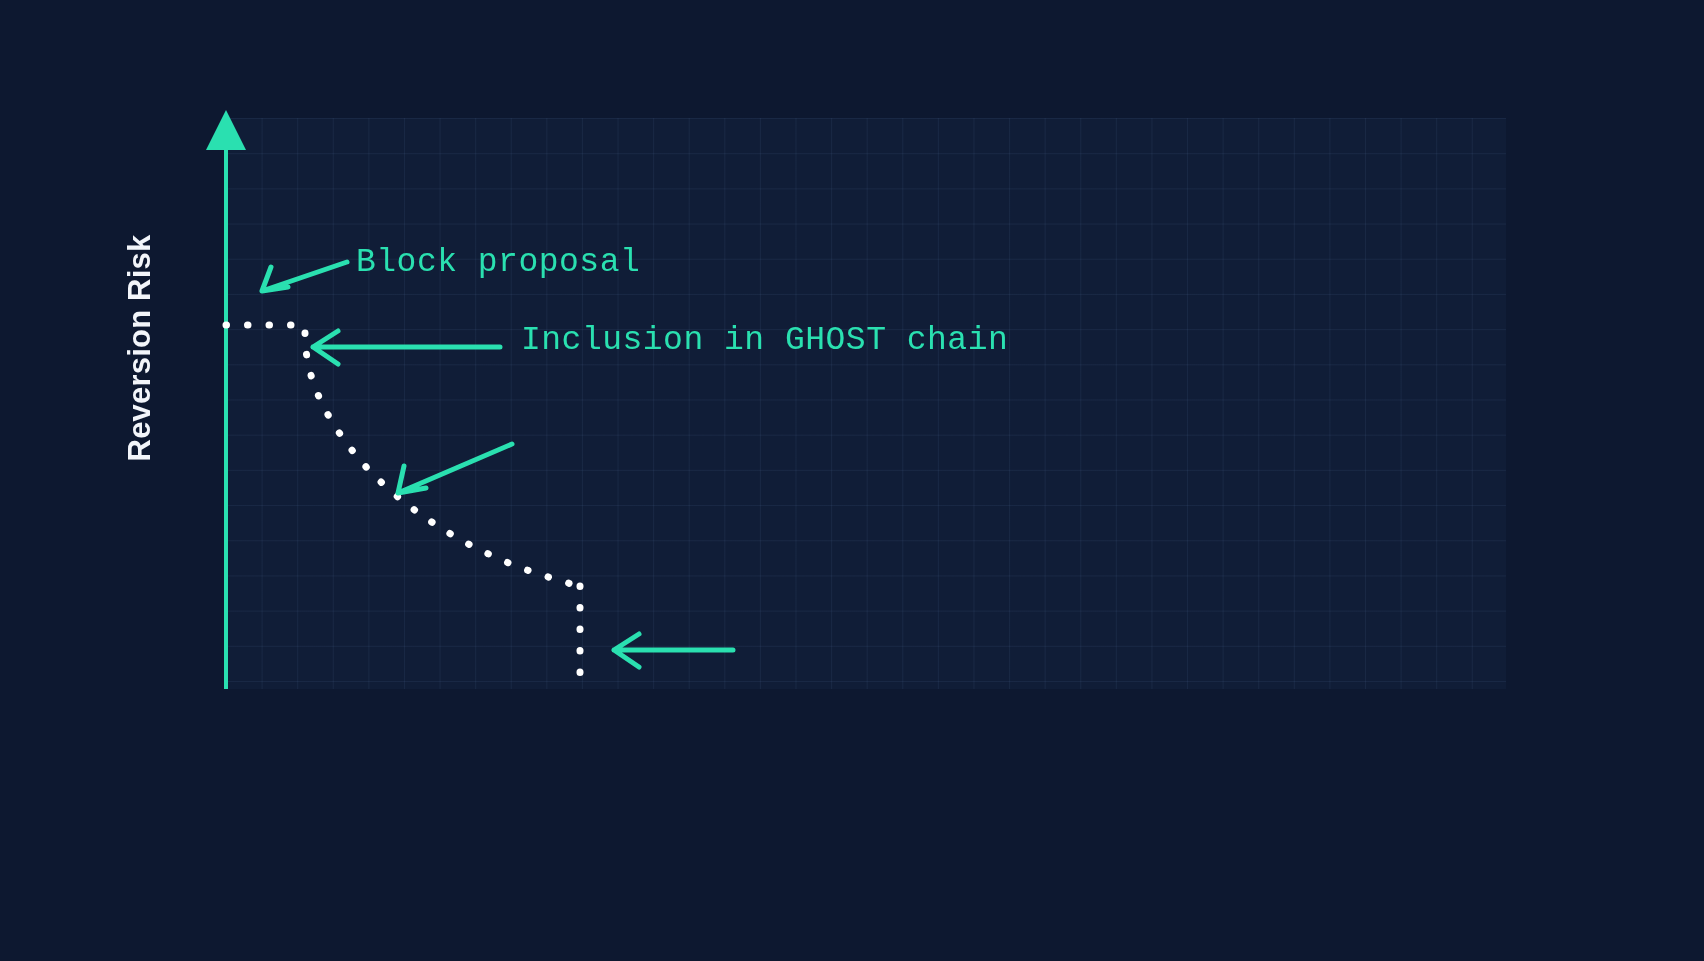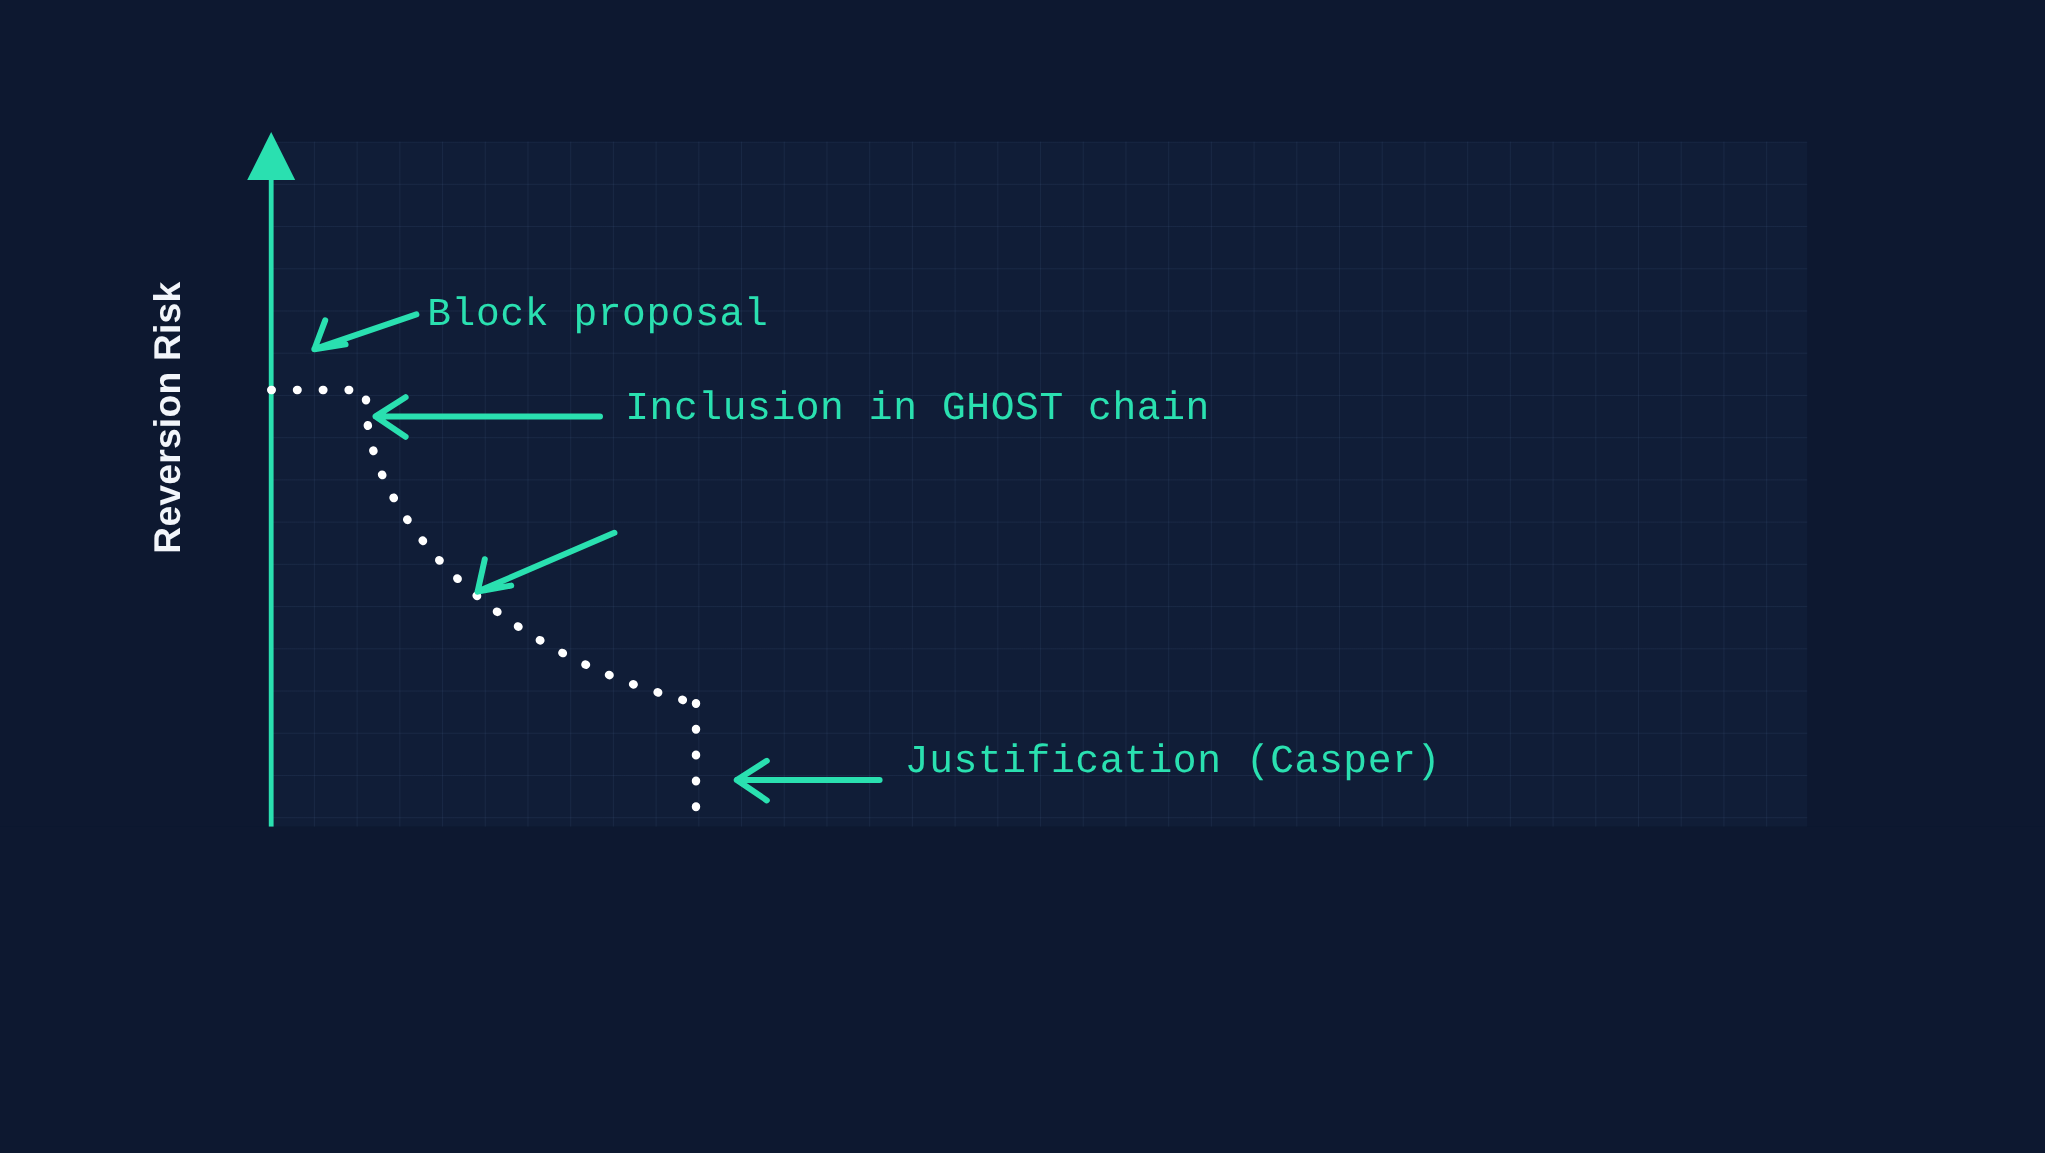--- a/index.html
+++ b/index.html
@@ -126,19 +126,18 @@
 
       <path d="M 733 650 L 614 650 M 614 650 L 639 634 M 614 650 L 639 667" fill="none" stroke="#2ae0b0" stroke-width="5" stroke-linecap="round" stroke-linejoin="round"></path>
     </g>
   </svg>
 
   <div class="annot-label" id="label-block-proposal">Block proposal</div>
 
   <div class="annot-label" id="label-ghost-inclusion">Inclusion in GHOST chain</div>
 
 
-  <div class="annot-label" id="label-justification">Justification (Casper)</div>
 
   <div class="axis-title" id="y-axis-title">Reversion Risk</div>
 
   <div class="axis-title" id="x-axis-title">Time</div>
 
 </div>
 
 </body></html>

